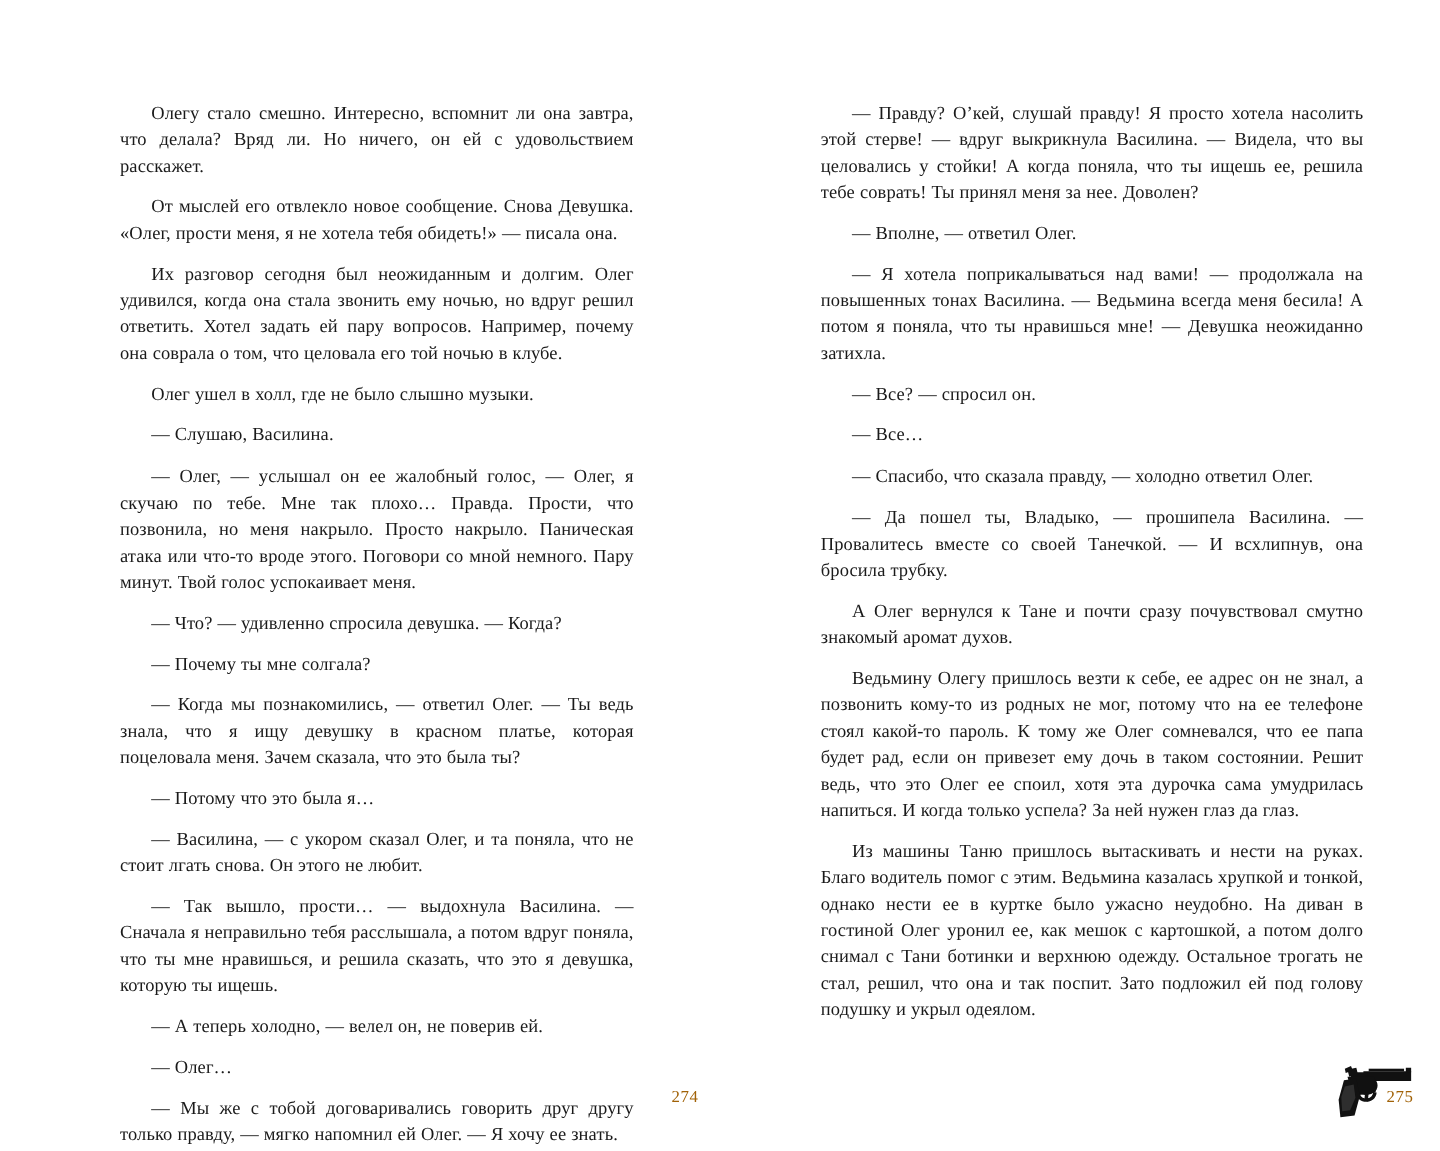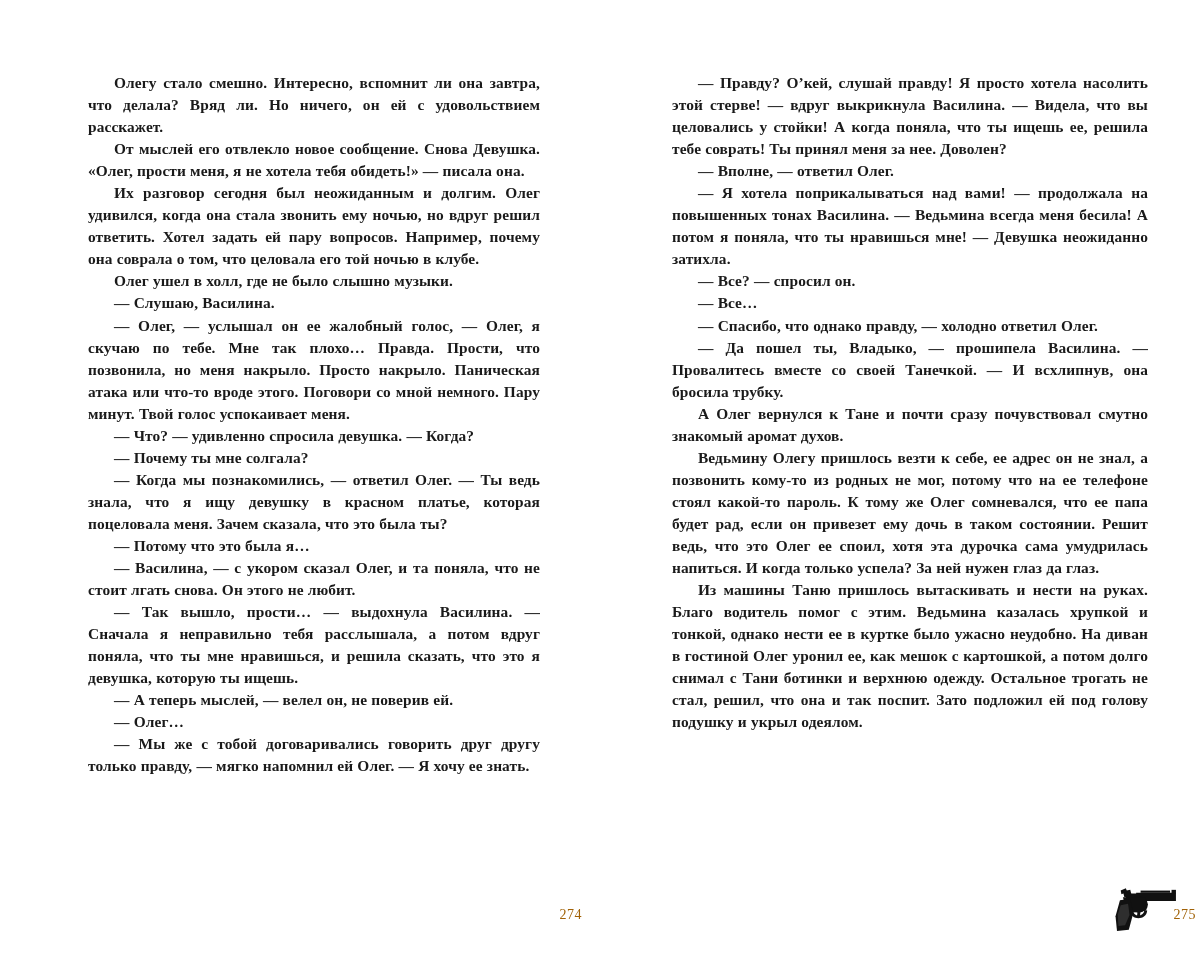--- a/index.html
+++ b/index.html
@@ -34,41 +34,40 @@
     font-size: 15.4px;
     line-height: 22.05px;
     text-align: justify;
     text-justify: inter-word;
     letter-spacing: 0.1px;
     word-spacing: 0.2px;
     -webkit-hyphens: none;
     hyphens: none;
   }
   .text-block p {
-    margin: 0;
+    margin: 12px;
     text-indent: 26px;
-    font-weight: bold;
   }
   
   .text-block p.dialogue {
     text-indent: 26px;
   }
 
   .folio {
     position: absolute;
     bottom: 36px;
     width: 100%;
     left: 0;
     text-align: right;
     font-size: 14px;
     color: #a16207;
     letter-spacing: 0.5px;
   }
   .page-left .folio  { padding-right: 18px; box-sizing: border-box; }
-  .page-right .folio { padding-right: 4px; box-sizing: border-box; }
+  .page-right .folio { padding-right: 22px; box-sizing: border-box; }
 
   .ornament {
     position: absolute;
     right: 18px;
     bottom: 22px;
     width: 74px;
     height: 56px;
     pointer-events: none;
   }
   .ornament svg { display: block; width: 100%; height: 100%; }
@@ -85,35 +84,35 @@
         <p class="">Их разговор сегодня был неожиданным и долгим. Олег удивился, когда она стала звонить ему ночью, но вдруг решил ответить. Хотел задать ей пару вопросов. Например, почему она соврала о том, что целовала его той ночью в клубе.</p>
         <p class="">Олег ушел в холл, где не было слышно музыки.</p>
         <p class="dialogue">— Слушаю, Василина.</p>
         <p class="dialogue">— Олег, — услышал он ее жалобный голос, — Олег, я скучаю по тебе. Мне так плохо… Правда. Прости, что позвонила, но меня накрыло. Просто накрыло. Паническая атака или что-то вроде этого. Поговори со мной немного. Пару минут. Твой голос успокаивает меня.</p>
         <p class="dialogue">— Что? — удивленно спросила девушка. — Когда?</p>
         <p class="dialogue">— Почему ты мне солгала?</p>
         <p class="dialogue">— Когда мы познакомились, — ответил Олег. — Ты ведь знала, что я ищу девушку в красном платье, которая поцеловала меня. Зачем сказала, что это была ты?</p>
         <p class="dialogue">— Потому что это была я…</p>
         <p class="dialogue">— Василина, — с укором сказал Олег, и та поняла, что не стоит лгать снова. Он этого не любит.</p>
         <p class="dialogue">— Так вышло, прости… — выдохнула Василина. — Сначала я неправильно тебя расслышала, а потом вдруг поняла, что ты мне нравишься, и решила сказать, что это я девушка, которую ты ищешь.</p>
-        <p class="dialogue">— А теперь мыслей, — велел он, не поверив ей.</p>
+        <p class="dialogue">— А теперь холодно, — велел он, не поверив ей.</p>
         <p class="dialogue">— Олег…</p>
         <p class="dialogue">— Мы же с тобой договаривались говорить друг другу только правду, — мягко напомнил ей Олег. — Я хочу ее знать.</p>
       </div>
     <div class="folio">274</div>
   </div>
 
   <div class="page page-right">
     <div class="text-block">
         <p class="dialogue">— Правду? О’кей, слушай правду! Я просто хотела насолить этой стерве! — вдруг выкрикнула Василина. — Видела, что вы целовались у стойки! А когда поняла, что ты ищешь ее, решила тебе соврать! Ты принял меня за нее. Доволен?</p>
         <p class="dialogue">— Вполне, — ответил Олег.</p>
         <p class="dialogue">— Я хотела поприкалываться над вами! — продолжала на повышенных тонах Василина. — Ведьмина всегда меня бесила! А потом я поняла, что ты нравишься мне! — Девушка неожиданно затихла.</p>
         <p class="dialogue">— Все? — спросил он.</p>
         <p class="dialogue">— Все…</p>
-        <p class="dialogue">— Спасибо, что однако правду, — холодно ответил Олег.</p>
+        <p class="dialogue">— Спасибо, что сказала правду, — холодно ответил Олег.</p>
         <p class="dialogue">— Да пошел ты, Владыко, — прошипела Василина. — Провалитесь вместе со своей Танечкой. — И всхлипнув, она бросила трубку.</p>
         <p class="">А Олег вернулся к Тане и почти сразу почувствовал смутно знакомый аромат духов.</p>
         <p class="">Ведьмину Олегу пришлось везти к себе, ее адрес он не знал, а позвонить кому-то из родных не мог, потому что на ее телефоне стоял какой-то пароль. К тому же Олег сомневался, что ее папа будет рад, если он привезет ему дочь в таком состоянии. Решит ведь, что это Олег ее споил, хотя эта дурочка сама умудрилась напиться. И когда только успела? За ней нужен глаз да глаз.</p>
         <p class="">Из машины Таню пришлось вытаскивать и нести на руках. Благо водитель помог с этим. Ведьмина казалась хрупкой и тонкой, однако нести ее в куртке было ужасно неудобно. На диван в гостиной Олег уронил ее, как мешок с картошкой, а потом долго снимал с Тани ботинки и верхнюю одежду. Остальное трогать не стал, решил, что она и так поспит. Зато подложил ей под голову подушку и укрыл одеялом.</p>
       </div>
     <div class="folio">275</div>
     <div class="ornament">
       <svg viewBox="0 0 100 76" xmlns="http://www.w3.org/2000/svg" aria-hidden="true">
         <g fill="#111111">
 

